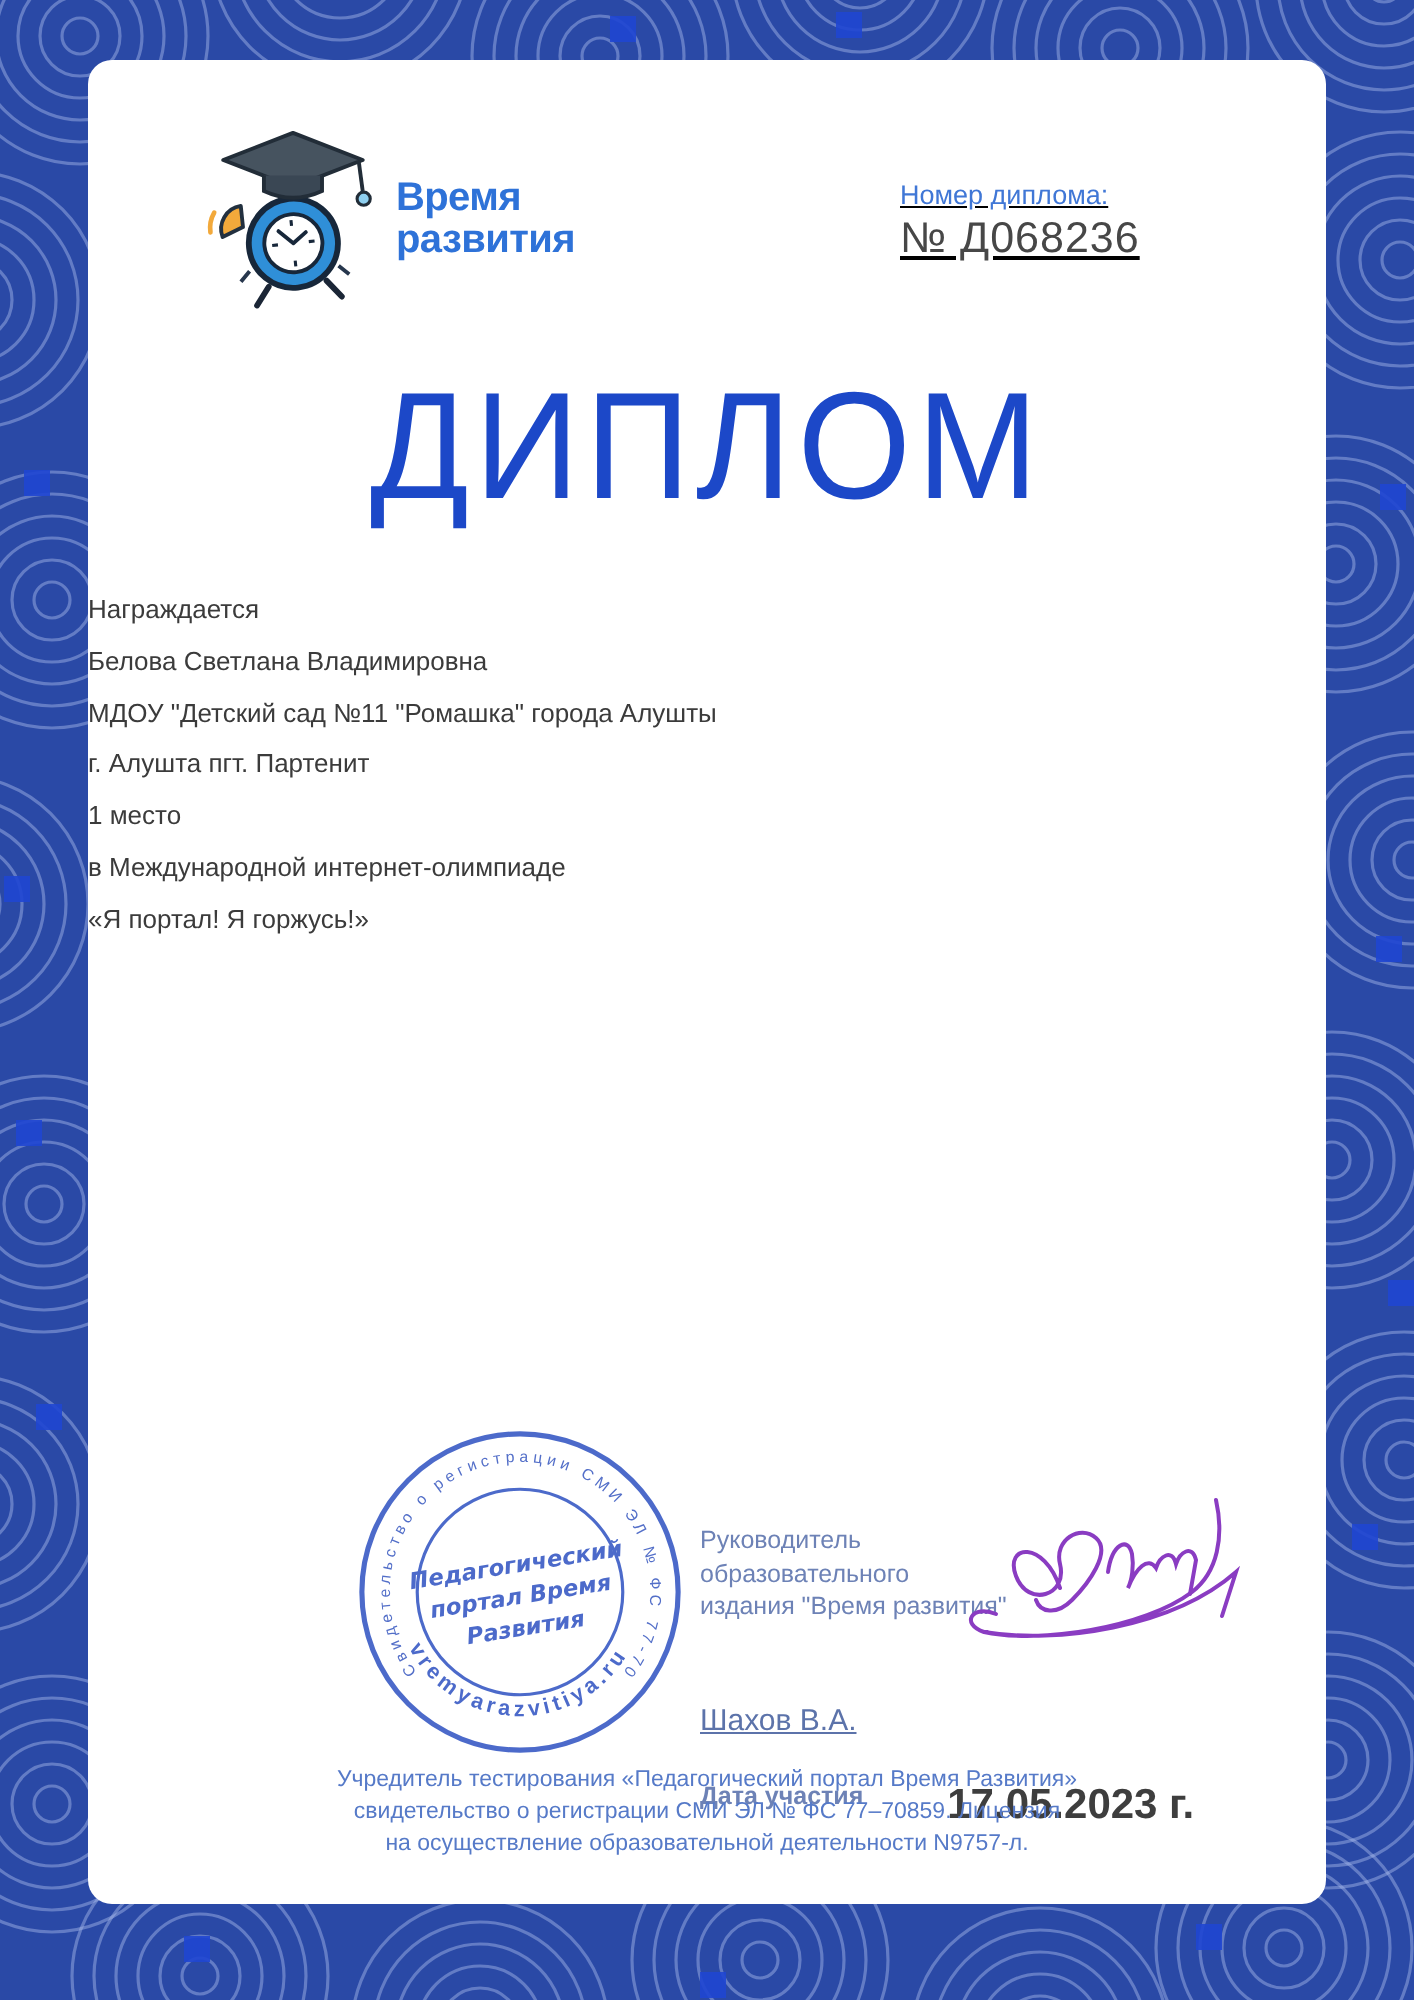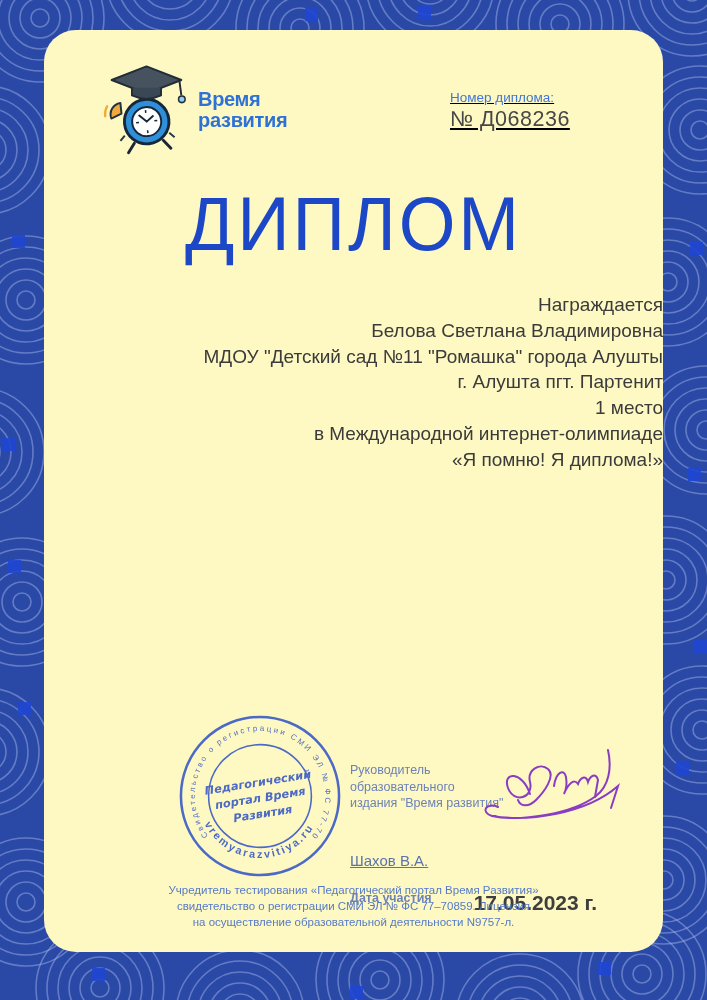--- a/index.html
+++ b/index.html
@@ -3,37 +3,37 @@
 <meta charset="utf-8">
 <style>
   html,body{margin:0;padding:0;}
   .canvas{
     position:relative;width:707px;height:1000px;overflow:hidden;
     background:#2a49a6;font-family:"Liberation Sans",sans-serif;
   }
   .bg-pattern{position:absolute;inset:0;}
   .card{
     position:absolute;left:44px;top:30px;width:619px;height:922px;
-    background:#fef9c3;border-radius:32px;
+    background:#ffffff;border-radius:12px;
   }
   
   .logo{position:absolute;left:56px;top:30px;display:flex;align-items:center;}
   .logo-text{margin-left:6px;color:#2e72d8;font-weight:bold;font-size:20px;line-height:21px;letter-spacing:-0.3px;}
   .number-block{position:absolute;left:406px;top:60px;text-decoration:underline;}
   .number-label{color:#4077d6;font-size:13.5px;}
   .number-value{margin-top:2px;color:#474747;font-size:21.5px;letter-spacing:0.5px;}
   
   .title{
     position:absolute;left:0;top:156px;width:100%;text-align:center;
     color:#1c48c8;font-size:76px;font-weight:500;letter-spacing:3px;line-height:1;
     transform:scaleX(0.96);
   }
   
-  .award{position:absolute;left:0;top:262px;width:100%;text-align:right;
-    color:#3b3b3b;font-size:19px;line-height:25.8px;}
+  .award{position:absolute;left:0;top:262px;width:100%;text-align:left;
+    color:#3b3b3b;font-size:13px;line-height:25.8px;}
   
   .stamp{position:absolute;left:132px;top:682px;width:168px;height:168px;opacity:0.92;}
   
   .signatory{position:absolute;left:306px;top:732px;width:300px;}
   .role{color:#6d82b6;font-size:12.5px;line-height:16.5px;}
   .sig-name{margin-top:40px;color:#5c73aa;font-size:15px;text-decoration:underline;}
   .date-row{margin-top:22px;display:flex;align-items:flex-start;font-weight:bold;}
   .date-label{color:#6d82b6;font-size:12.5px;}
   .date-value{margin-left:42px;color:#3e3e3e;font-size:21px;}
   .signature{position:absolute;left:424px;top:712px;width:172px;height:95px;}
@@ -138,21 +138,21 @@
 
     <div class="title">ДИПЛОМ</div>
 
     <div class="award">
       <div>Награждается</div>
       <div>Белова Светлана Владимировна</div>
       <div>МДОУ "Детский сад №11 "Ромашка" города Алушты</div>
       <div>г. Алушта пгт. Партенит</div>
       <div>1 место</div>
       <div>в Международной интернет-олимпиаде</div>
-      <div>«Я помню! Я диплома!»</div>
+      <div>«Я портал! Я горжусь!»</div>
     </div>
 
     <svg class="stamp" viewBox="0 0 170 170">
       <defs>
         <path id="stamp-top-arc" d="M 34 127 A 66 66 0 1 1 136 127" fill="none"></path>
         <path id="stamp-bottom-arc" d="M 25 104 A 63 63 0 0 0 145 104" fill="none"></path>
       </defs>
       <circle cx="85" cy="85" r="80" fill="none" stroke="#3d5ec6" stroke-width="2.6"></circle>
       <circle cx="85" cy="85" r="52" fill="none" stroke="#3d5ec6" stroke-width="1.6"></circle>
       <text font-size="8" letter-spacing="1" fill="#4563c4" font-family="Liberation Sans, sans-serif">

